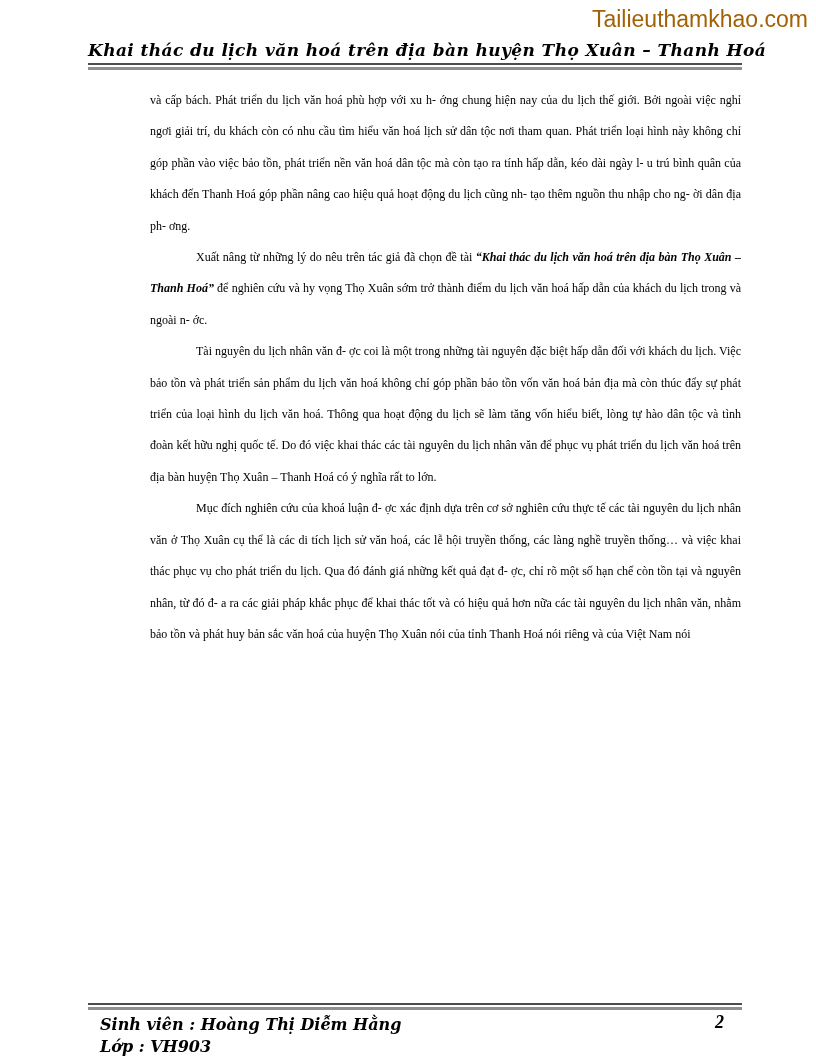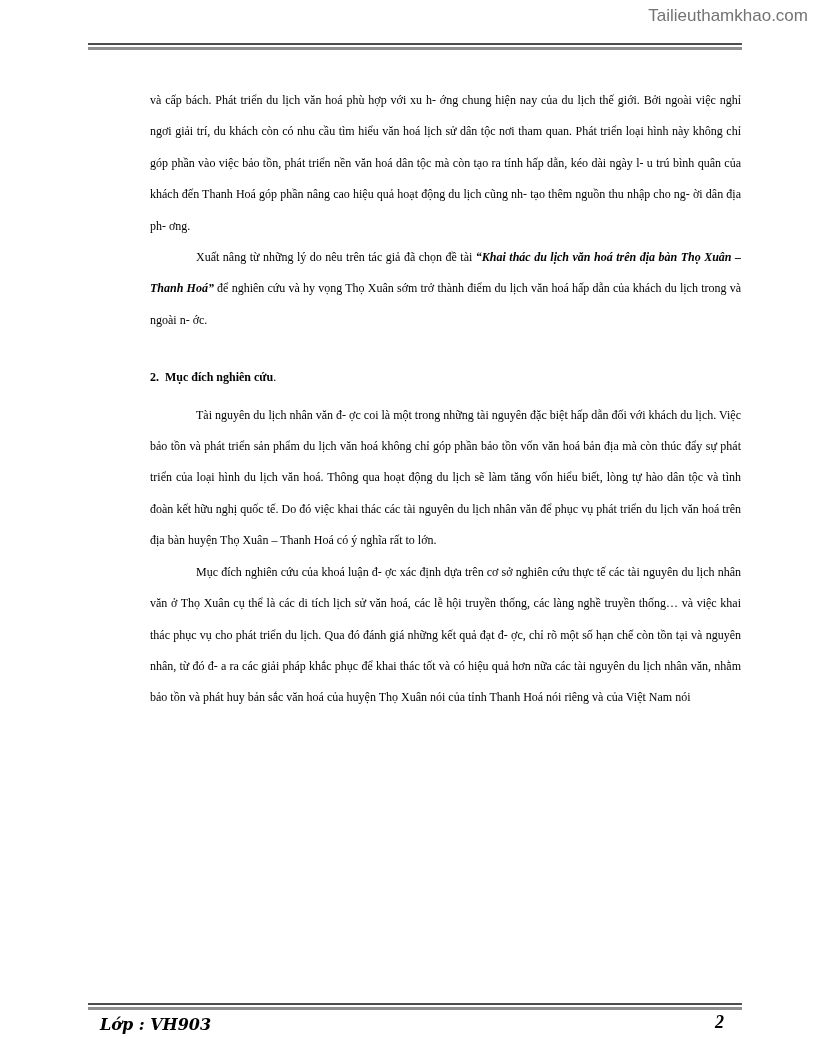--- a/index.html
+++ b/index.html
@@ -11,22 +11,22 @@
     position: relative;
     overflow: hidden;
   }
   .page {
     position: absolute; inset: 0;
     background: #ffffff;
   }
   .watermark {
     position: absolute; top: 6px; right: 8px;
     font-family: "Liberation Sans", sans-serif;
-    font-size: 17px;
-    color: #737373;
+    font-size: 23px;
+    color: #a16207;
     text-shadow: 1px 1px 0 #ffffff;
   }
   .header {
     position: absolute; top: 40px; left: 88px; width: 654px;
     text-align: center;
   }
   .header-title {
     font-family: "DejaVu Serif", serif;
     font-style: italic;
     font-weight: bold;
@@ -77,38 +77,39 @@
   }
 </style>
 </head>
 <body>
 
 <div class="page">
 
   <div class="watermark">Tailieuthamkhao.com</div>
 
   <div class="header">
+    <div class="header-title">Khai thác du lịch văn hoá trên địa bàn huyện Thọ Xuân – Thanh Hoá</div>
     <div class="double-rule"></div>
   </div>
 
   <div class="content">
 
     <p>và cấp bách. Phát triển du lịch văn hoá phù hợp với xu h- ớng chung hiện nay của du lịch thế giới. Bởi ngoài việc nghỉ ngơi giải trí, du khách còn có nhu cầu tìm hiểu văn hoá lịch sử dân tộc nơi tham quan. Phát triển loại hình này không chỉ góp phần vào việc bảo tồn, phát triển nền văn hoá dân tộc mà còn tạo ra tính hấp dẫn, kéo dài ngày l- u trú bình quân của khách đến Thanh Hoá góp phần nâng cao hiệu quả hoạt động du lịch cũng nh- tạo thêm nguồn thu nhập cho ng- ời dân địa ph- ơng.</p>
 
     <p class="para-indent"><span>Xuất nâng từ những lý do nêu trên tác giả đã chọn đề tài </span><span class="doc-title-inline">“Khai thác du lịch văn hoá trên địa bàn Thọ Xuân – Thanh Hoá”</span><span> để nghiên cứu và hy vọng Thọ Xuân sớm trở thành điểm du lịch văn hoá hấp dẫn của khách du lịch trong và ngoài n- ớc.</span></p>
 
-    <p class="heading"><span class="heading-number">2.</span><span>Mục đích nghiên cứu</span><span class="heading-period">.</span></p>
 
     <p class="para-indent">Tài nguyên du lịch nhân văn đ- ợc coi là một trong những tài nguyên đặc biệt hấp dẫn đối với khách du lịch. Việc bảo tồn và phát triển sản phẩm du lịch văn hoá không chỉ góp phần bảo tồn vốn văn hoá bản địa mà còn thúc đẩy sự phát triển của loại hình du lịch văn hoá. Thông qua hoạt động du lịch sẽ làm tăng vốn hiểu biết, lòng tự hào dân tộc và tình đoàn kết hữu nghị quốc tế. Do đó việc khai thác các tài nguyên du lịch nhân văn để phục vụ phát triển du lịch văn hoá trên địa bàn huyện Thọ Xuân – Thanh Hoá có ý nghĩa rất to lớn.</p>
 
     <p class="para-indent">Mục đích nghiên cứu của khoá luận đ- ợc xác định dựa trên cơ sở nghiên cứu thực tế các tài nguyên du lịch nhân văn ở Thọ Xuân cụ thể là các di tích lịch sử văn hoá, các lễ hội truyền thống, các làng nghề truyền thống… và việc khai thác phục vụ cho phát triển du lịch. Qua đó đánh giá những kết quả đạt đ- ợc, chỉ rõ một số hạn chế còn tồn tại và nguyên nhân, từ đó đ- a ra các giải pháp khắc phục để khai thác tốt và có hiệu quả hơn nữa các tài nguyên du lịch nhân văn, nhằm bảo tồn và phát huy bản sắc văn hoá của huyện Thọ Xuân nói của tỉnh Thanh Hoá nói riêng và của Việt Nam nói</p>
 
   </div>
 
   <div class="footer">
     <div class="double-rule"></div>
     <div class="footer-lines">
+      <div>Sinh viên : Hoàng Thị Diễm Hằng</div>
       <div>Lớp : VH903</div>
     </div>
     <div class="page-number">2</div>
   </div>
 
 </div>
 
 </body></html>

